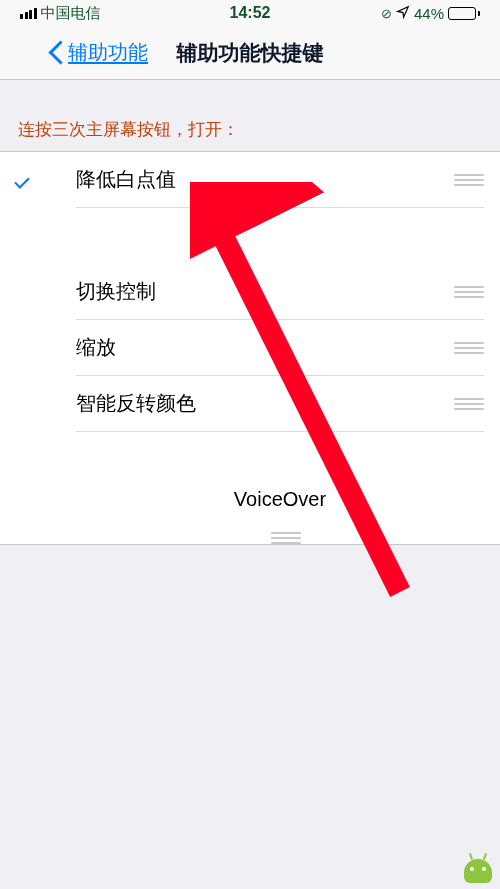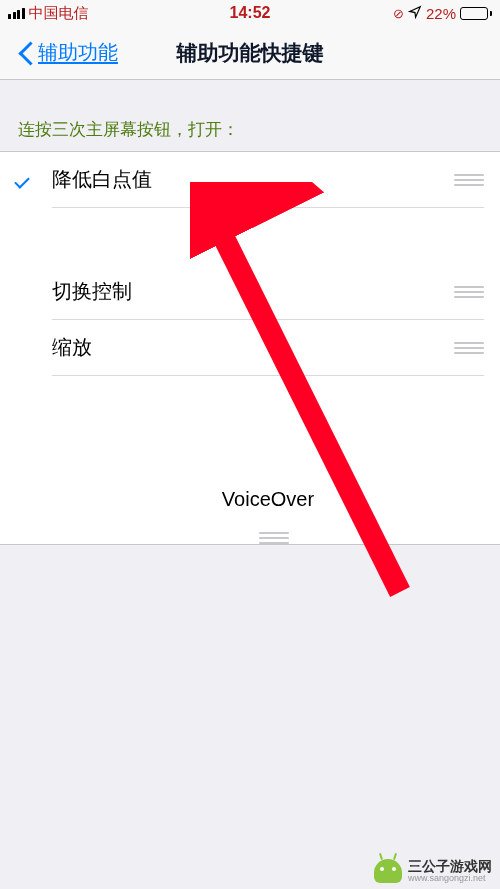--- a/index.html
+++ b/index.html
@@ -9,25 +9,25 @@
       background: #efeff4;
       font-family: -apple-system, "PingFang SC", "Helvetica Neue", sans-serif;
       position: relative;
       overflow: hidden;
     }
     .status-bar {
       height: 26px;
       display: flex;
       align-items: center;
       justify-content: space-between;
-      padding: 0 8px;
+      padding: 0 20px;
       background: #f8f8f8;
       font-size: 15px;
       font-weight: 500;
-      color: #b91c1c;
+      color: #14532d;
     }
     .status-left { display: flex; align-items: center; gap: 4px; }
     .status-right { display: flex; align-items: center; gap: 4px; }
     .signal-bars { display: flex; align-items: flex-end; gap: 1.5px; height: 12px; }
     .signal-bar { width: 3px; background: #000; border-radius: 0.5px; }
     .sb1 { height: 5px; } .sb2 { height: 7px; } .sb3 { height: 9px; } .sb4 { height: 11px; }
     .status-time { font-weight: 600; font-size: 16px; position: absolute; left: 50%; transform: translateX(-50%); }
     .lock-icon { font-size: 13px; }
     .battery-wrap { display: flex; align-items: center; gap: 2px; }
     .battery-body { width: 28px; height: 13px; border: 1.5px solid #000; border-radius: 3px; position: relative; padding: 1.5px; }
@@ -36,27 +36,28 @@
     .nav-bar {
       height: 54px;
       background: #f8f8f8;
       border-bottom: 1px solid #c6c6c8;
       display: flex;
       align-items: center;
       position: relative;
     }
     .nav-back {
       display: flex;
-      align-items: center;
+      align-items: flex-start;
       color: #007aff;
       font-size: 20px;
-      padding-left: 18px;
+      padding-left: 3px;
       text-decoration: underline;
       text-decoration-color: #007aff;
       text-underline-offset: 3px;
+      margin-left: 45px;
     }
     .nav-back-chevron { 
       width: 16px; height: 26px; 
       position: relative;
       margin-right: 4px;
     }
     .nav-back-chevron::before {
       content: "";
       position: absolute;
       width: 14px; height: 14px;
@@ -71,33 +72,34 @@
       left: 50%;
       transform: translateX(-50%);
       font-size: 21px;
       font-weight: 600;
       color: #0f172a;
     }
     .content { padding-top: 30px; }
     .section-header {
       padding: 8px 18px 10px;
       font-size: 17px;
-      color: #4d7c0f;
+      color: #c2410c;
     }
     .list {
       background: #fff;
       border-top: 1px solid #c6c6c8;
       border-bottom: 1px solid #c6c6c8;
     }
     .list-item {
       display: flex;
       align-items: center;
       min-height: 56px;
       padding-right: 16px;
       position: relative;
+      gap: 24px;
     }
     .list-item-inner {
       flex: 1;
       display: flex;
       align-items: center;
       justify-content: space-between;
       min-height: 56px;
       border-bottom: 1px solid #d9d9de;
       padding-right: 0;
     }
@@ -187,21 +189,21 @@
     <span>中国电信</span>
   </div>
   <span class="status-time">14:52</span>
   <div class="status-right">
     <span class="lock-icon">⊘</span>
     <span>
       <svg width="14" height="14" viewBox="0 0 24 24">
           <path fill="none" stroke="#000" stroke-width="2" d="M3 11 L21 3 L13 21 L12 13 L3 11 Z"></path>
         </svg>
     </span>
-    <span>22%</span>
+    <span>44%</span>
     <span class="battery-wrap">
       <span class="battery-body"><span class="battery-fill"></span></span>
       <span class="battery-tip"></span>
     </span>
   </div>
 </div>
 
 <div class="nav-bar">
   <div class="nav-back">
     <span class="nav-back-chevron"></span>
@@ -253,20 +255,28 @@
       <span class="drag-handle">
         <span class="drag-line"></span>
             <span class="drag-line"></span>
             <span class="drag-line"></span>
       </span>
     </div>
       </div>
       <div class="list-item">
     <div class="check-slot">
       
+    </div>
+    <div class="list-item-inner">
+      <span class="item-label">智能反转颜色</span>
+      <span class="drag-handle">
+        <span class="drag-line"></span>
+            <span class="drag-line"></span>
+            <span class="drag-line"></span>
+      </span>
     </div>
       </div>
       <div class="list-item">
     <div class="check-slot">
       
     </div>
       </div>
       <div class="list-item">
     <div class="check-slot">
       
@@ -291,17 +301,13 @@
   </defs>
   <line x1="210" y1="410" x2="16" y2="20" stroke="#ff0024" stroke-width="22" marker-end="url(#arrowhead)"></line>
   <polygon points="5 4, 48 18, 20 46" fill="#ff0024"></polygon>
 </svg>
 
 <div class="watermark">
   <span class="wm-logo">
       <span class="ant1"></span>
       <span class="ant2"></span>
     </span>
-  <span class="wm-text">
-    <span class="wm-text-main">三公子游戏网</span>
-    <span class="wm-text-sub">www.sangongzi.net</span>
-  </span>
 </div>
 
 </body></html>

